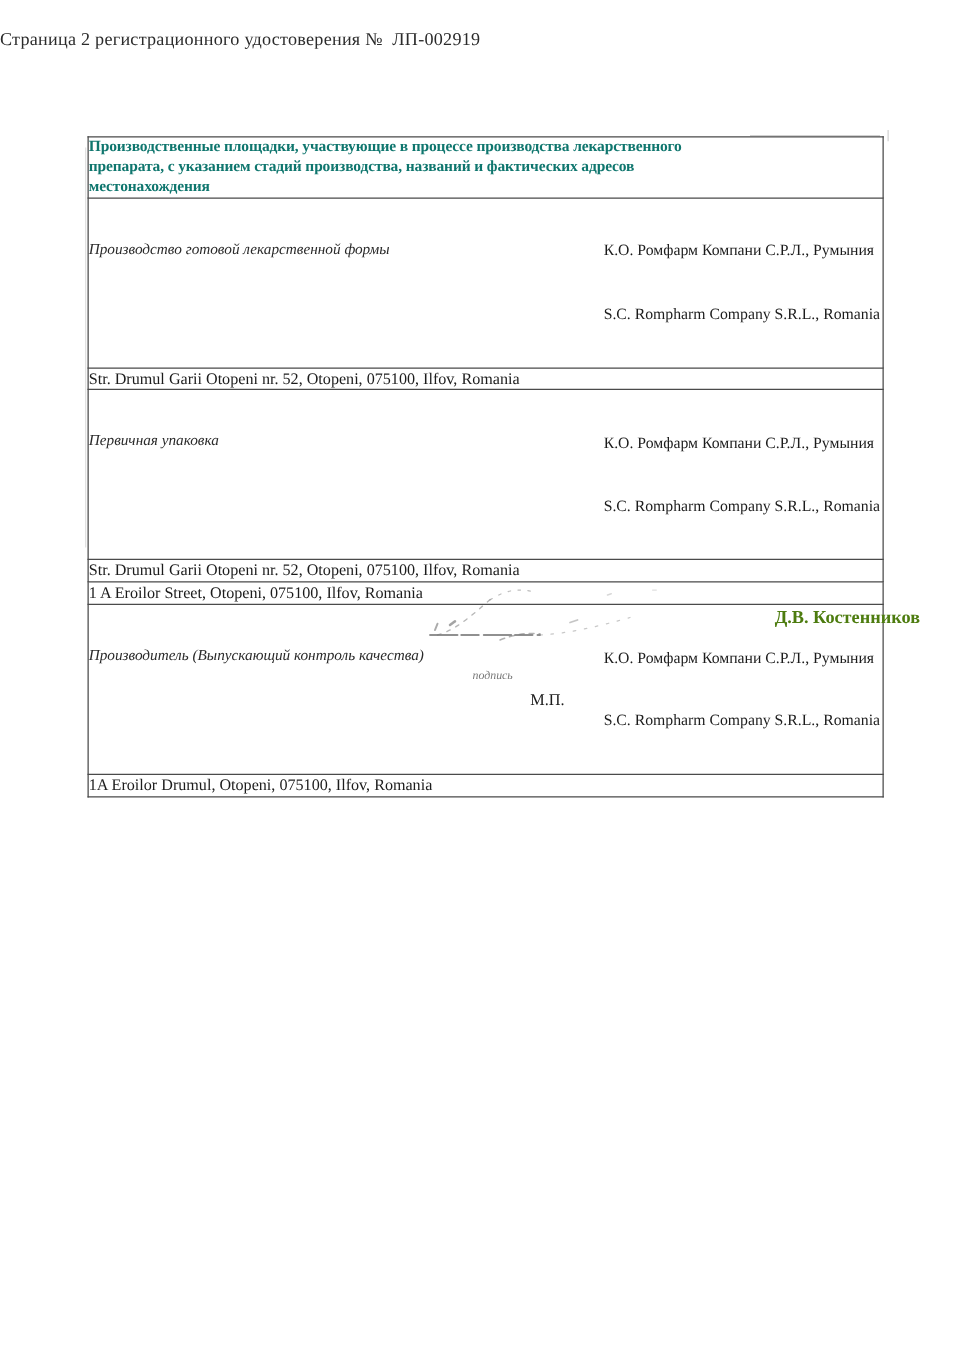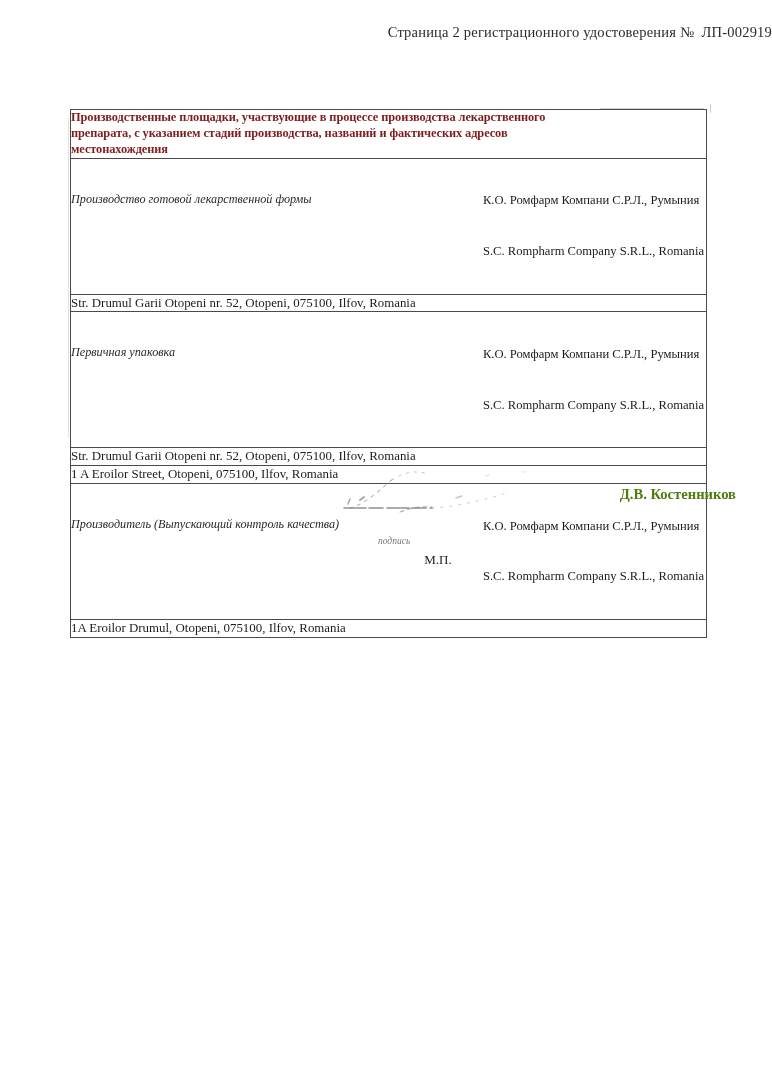--- a/index.html
+++ b/index.html
@@ -15,21 +15,21 @@
     color: #000000;
     overflow: hidden;
   }
 
   
   .page-header {
     position: absolute;
     top: 24px;
     left: 0;
     width: 772px;
-    text-align: right;
+    text-align: left;
     font-size: 14.5px;
     letter-spacing: 0.2px;
     color: #2b2b2b;
     white-space: pre;
   }
 
   
   .sites-table {
     position: absolute;
     left: 70px;
@@ -42,21 +42,21 @@
     border: 1px solid #4a4a4a;
     padding: 0;
     vertical-align: top;
   }
 
   .hdr-cell {
     padding: 5px 6px 6px 8px;
     font-size: 12.4px;
     font-weight: bold;
     line-height: 1.28;
-    color: #7f1d1d;
+    color: #0f766e;
     letter-spacing: -0.1px;
   }
   .hdr-cell .ln { display: block; white-space: pre; }
 
   
   .stage-cell {
     padding: 4px 6px 5px 8px;
   }
   .stage-row-inner {
     display: flex;

